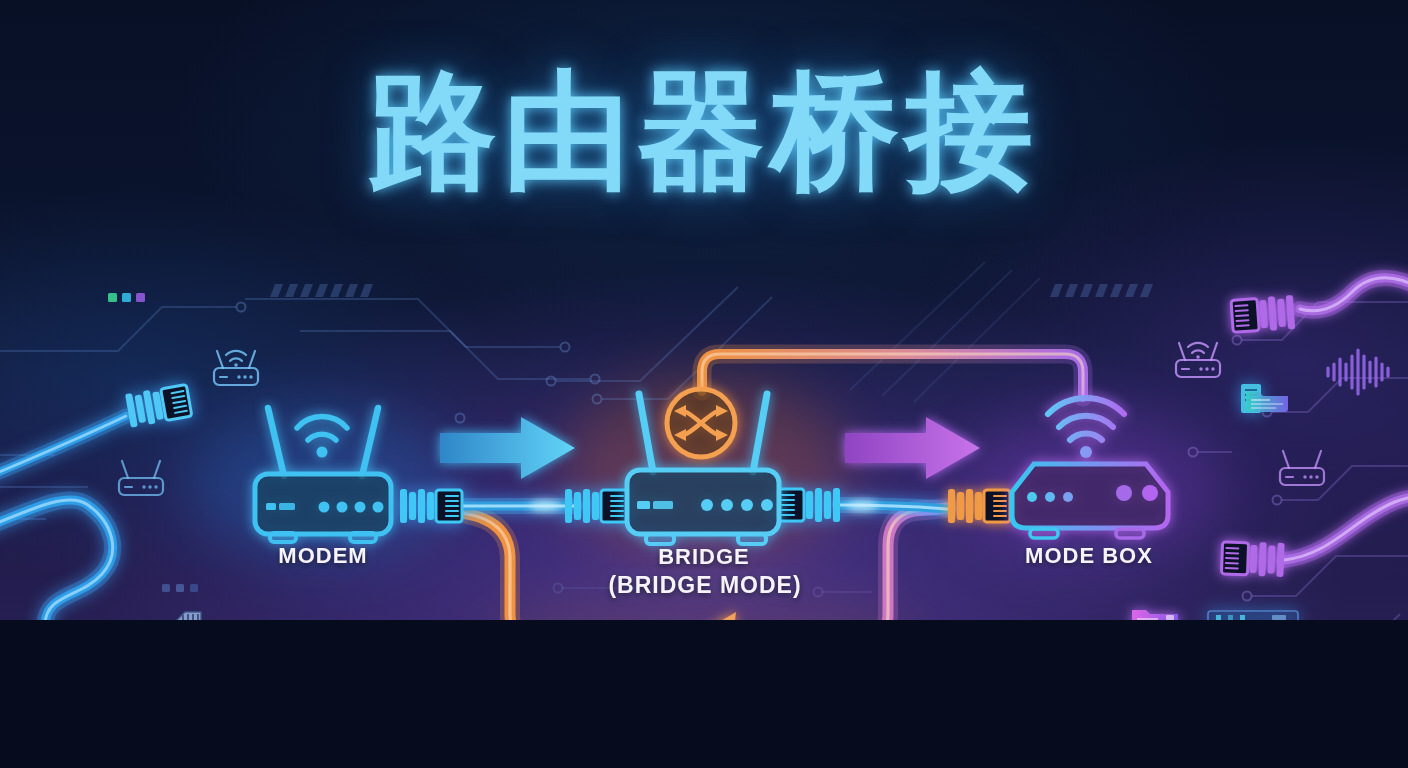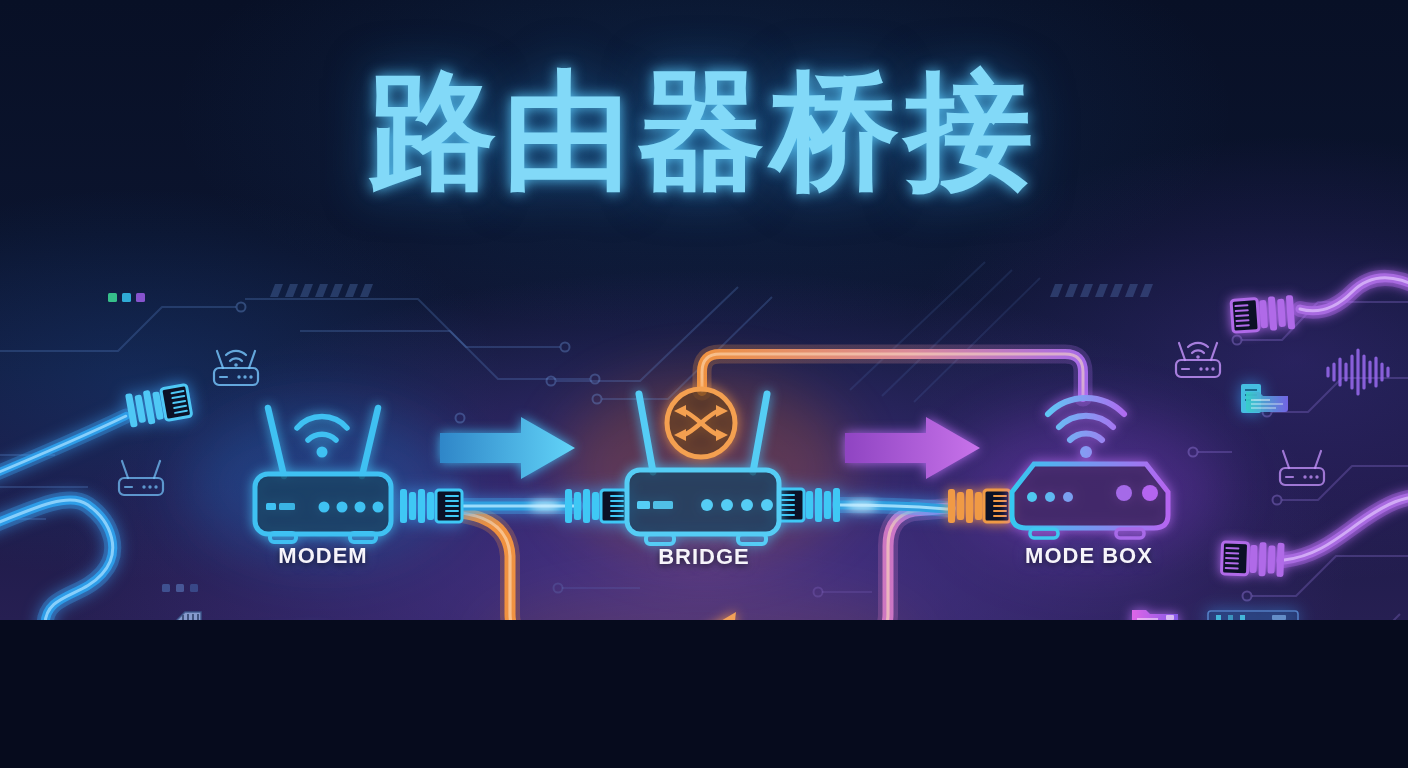--- a/index.html
+++ b/index.html
@@ -422,14 +422,15 @@
     <circle cx="1050" cy="497" r="5" fill="#5fb8f0"></circle>
     <circle cx="1068" cy="497" r="5" fill="#7aa0f0"></circle>
     <circle cx="1124" cy="493" r="8" fill="#a56ae8"></circle>
     <circle cx="1150" cy="493" r="8" fill="#b465f0"></circle>
   </g>
 </svg>
 
 <div class="txt title">路由器桥接</div>
 <div class="dev-label" style="left:323px;top:543px">MODEM</div>
 <div class="dev-label" style="left:704px;top:544px">BRIDGE</div>
+<div class="dev-label dev-sub" style="left:705px;top:572px">(BRIDGE MODE)</div>
 <div class="dev-label" style="left:1089px;top:543px">MODE BOX</div>
 </div>
 
 </body></html>

